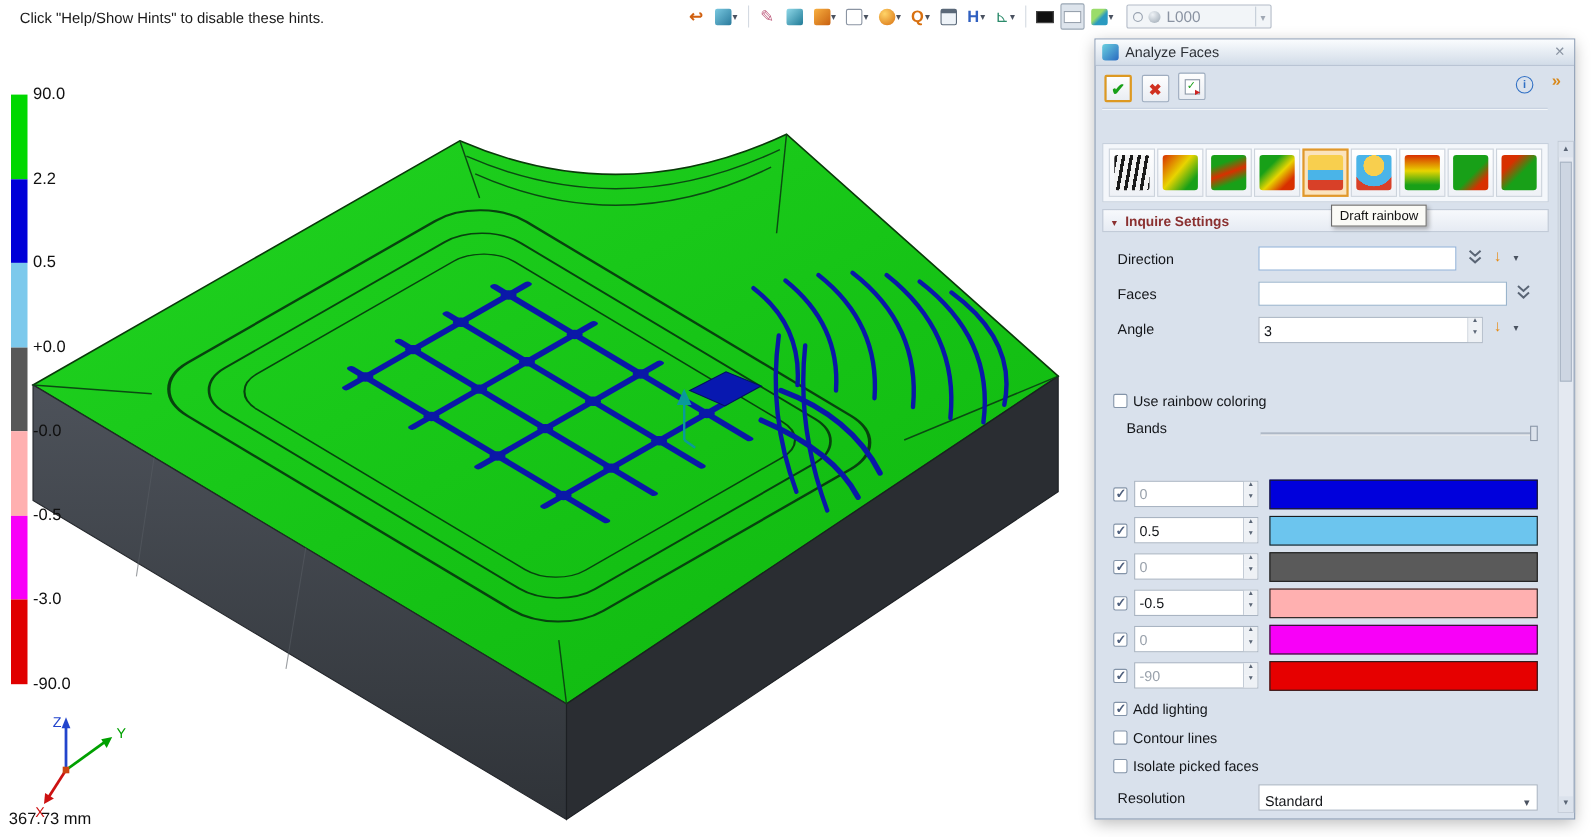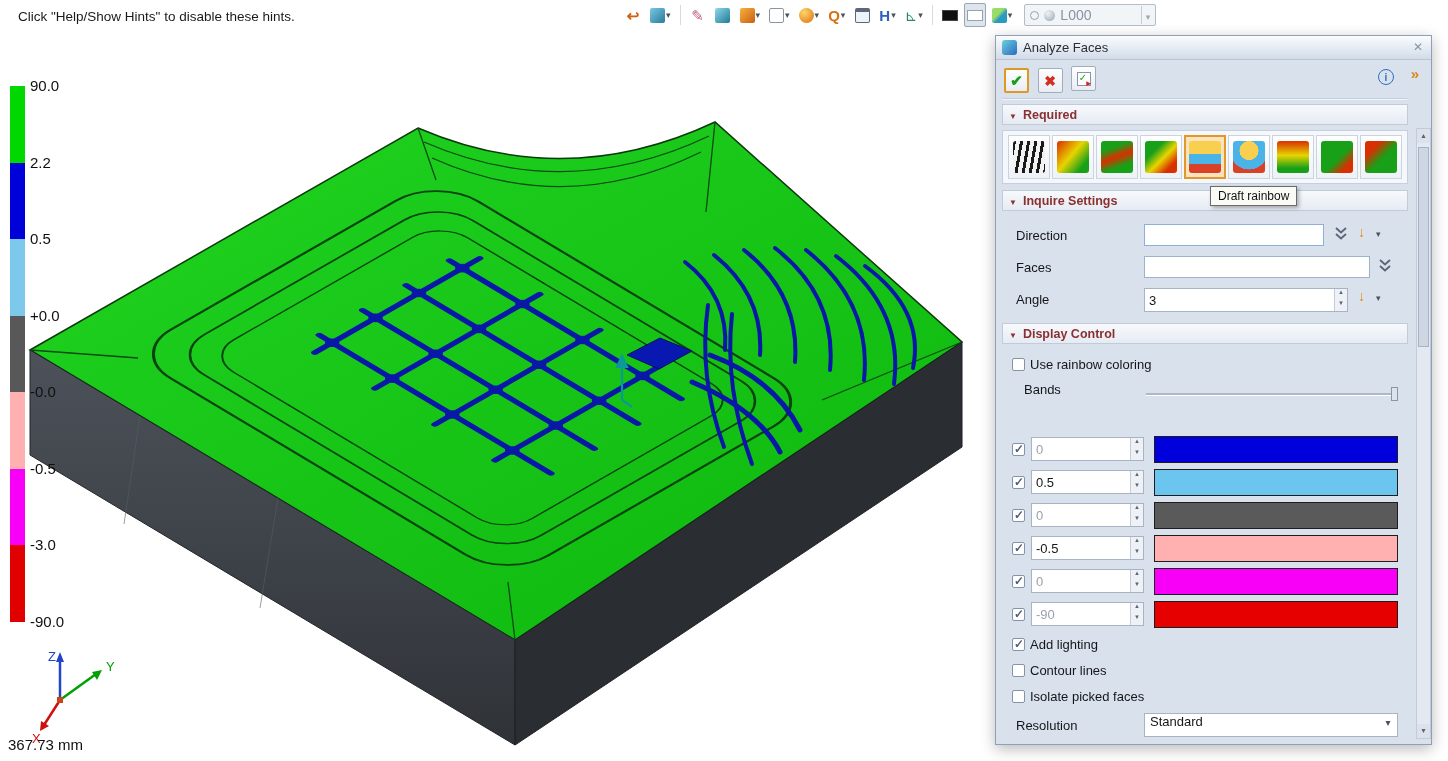--- a/index.html
+++ b/index.html
@@ -118,21 +118,21 @@
   .slider .track { position:absolute; left:0; right:0; top:6px; height:3px; background:#aeb8c6;
                    border-bottom:1px solid #fdfdfd; }
   .slider .handle { position:absolute; right:0; top:0; width:7px; height:14px; background:#dde3ec;
                     border:1px solid #8a96a8; }
 
   .band-row { position:absolute; left:0; width:412px; height:30px; }
   .band-row .cb { left:16px; top:7px; }
   .band-row .spin-field { left:35px; top:1px; width:113px; }
   .swatch { position:absolute; left:158px; top:0; width:244px; height:27px; border:1px solid #1d1d1d; }
 
-  .dropdown { position:absolute; display:flex; align-items:flex-start; border:1px solid #a9b4c2;
+  .dropdown { position:absolute; display:flex; align-items:flex-end; border:1px solid #a9b4c2;
               background:#fff; height:24px; padding:0 2px 0 5px; }
   .dropdown .dval { flex:1; font-size:13px; color:#14161a; }
   .dropdown .dcaret { width:14px; text-align:center; }
   .dropdown .dcaret::after { content:"▾"; font-size:10px; color:#4a5260; }
 
   .sb { position:absolute; left:420px; top:92px; bottom:5px; width:15px; background:#e4e9f1;
         border:1px solid #c2cbd8; }
   .sb-btn { position:absolute; left:0; width:13px; height:14px; background:#dbe2ec; color:#5a6575;
             font-size:7px; text-align:center; line-height:14px; }
   .sb-up { top:0; } .sb-up::after { content:"▲"; }
@@ -340,24 +340,20 @@
         <span class="g-apply"></span>
       </span>
   </div>
   <span class="abs" style="right:37px; top:33px;">
       <span class="g-info"></span>
     </span>
   <span class="abs g-opt" style="right:12px; top:29px;"></span>
 
   <div class="dlg-hr"></div>
 
-  <div class="sec" style="top:68px">
-    <span class="tri"></span>
-    <span class="lbl">Required</span>
-  </div>
 
   <div class="req-panel">
     <span class="ri">
         <span class="g g1"></span>
       </span>
     <span class="ri">
         <span class="g g2"></span>
       </span>
     <span class="ri">
         <span class="g g3"></span>
@@ -411,24 +407,20 @@
   <span class="spin-field" style="left:148px; top:252px; width:204px;">
     <input value="3" style="">
     <span class="spin-btns">
         <span class="su"></span>
         <span class="sd"></span>
       </span>
   </span>
   <span class="oarrow" style="left:362px; top:252px;">↓</span>
   <span class="mini-caret" style="left:380px; top:253px;"></span>
 
-  <div class="sec" style="top:287px">
-    <span class="tri"></span>
-    <span class="lbl">Display Control</span>
-  </div>
 
   <span class="cb" style="left:16px; top:322px;"></span>
   <span class="opt-label" style="left:34px; top:321px;">Use rainbow coloring</span>
 
   <span class="flabel" style="left:28px; top:346px;">Bands</span>
   <div class="slider">
     <div class="track"></div>
     <div class="handle"></div>
   </div>
 

